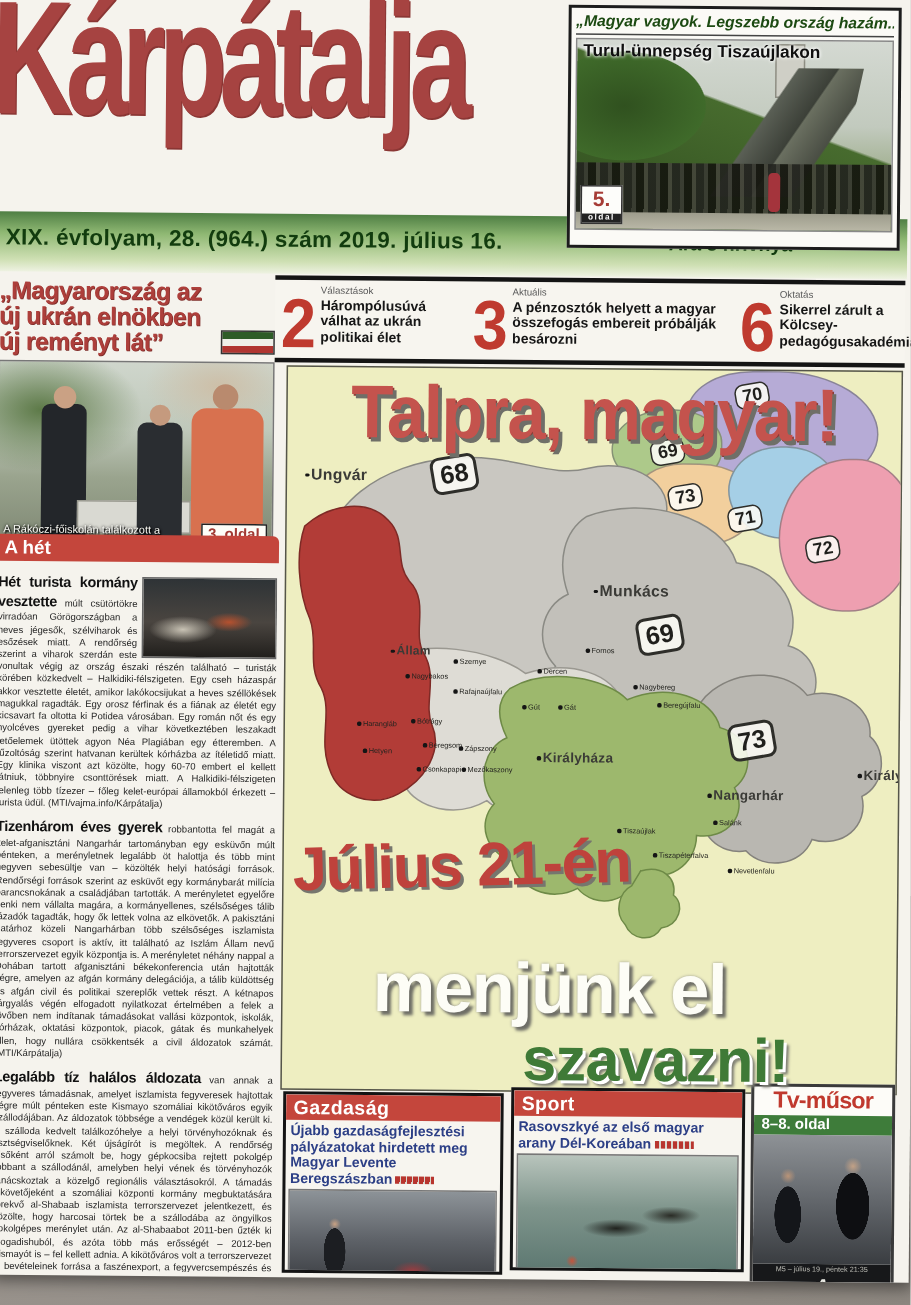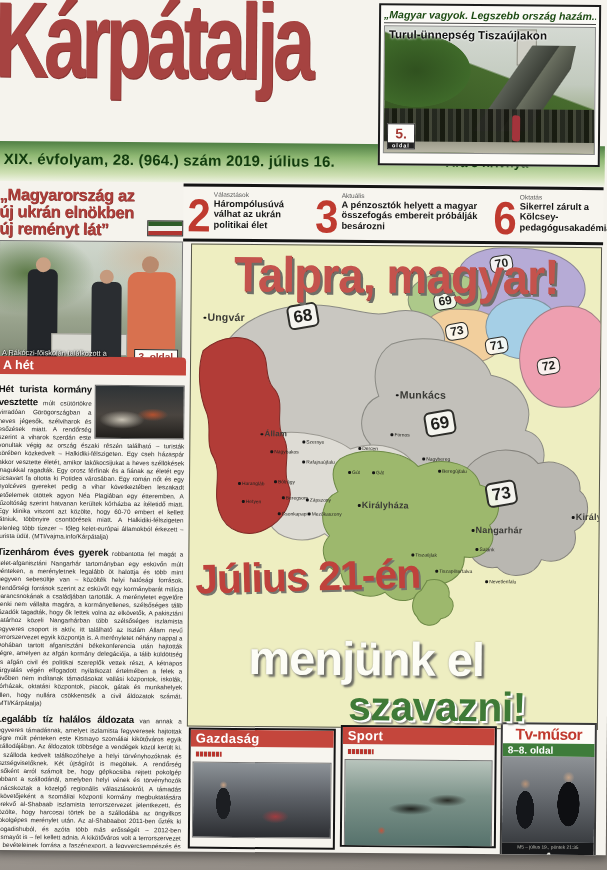--- a/index.html
+++ b/index.html
@@ -320,29 +320,29 @@
     <div class="town" style="left:246px;top:322px;">Tiszapéterfalva</div>
     <div class="town" style="left:296px;top:332px;">Nevetlenfalu</div>
 
     <div class="abs slogan1">Július 21-én</div>
     <div class="abs slogan2">menjünk el</div>
     <div class="abs slogan3">szavazni!</div>
   </div>
 
   <div class="abs bbox gazd">
     <div class="bhdr">Gazdaság</div>
-    <div class="bhl"><span class="redbar"></span></div>
+    <div class="bhl"><span>Újabb gazdaságfejlesztési pályázatokat hirdetett meg Magyar Levente Beregszászban</span><span class="redbar"></span></div>
     <div class="bphoto">
       
     </div>
   </div>
 
   <div class="abs bbox sport">
     <div class="bhdr">Sport</div>
-    <div class="bhl"><span class="redbar"></span></div>
+    <div class="bhl"><span>Rasovszkyé az első magyar arany Dél-Koreában</span><span class="redbar"></span></div>
     <div class="bphoto">
       
     </div>
   </div>
 
   <div class="abs tv">
     <div class="tv-title">Tv-műsor</div>
     <div class="tv-pages">8–8. oldal</div>
     <div class="tv-photo"></div>
     <div class="tv-foot">

